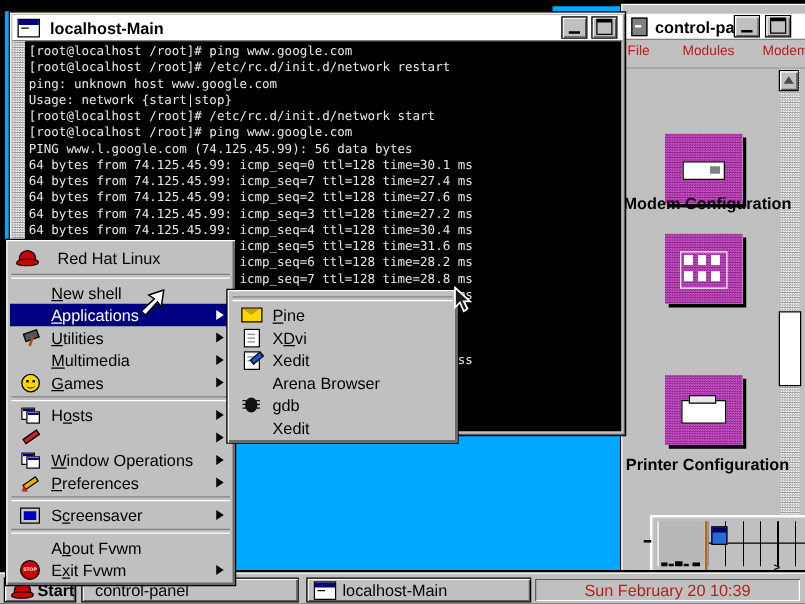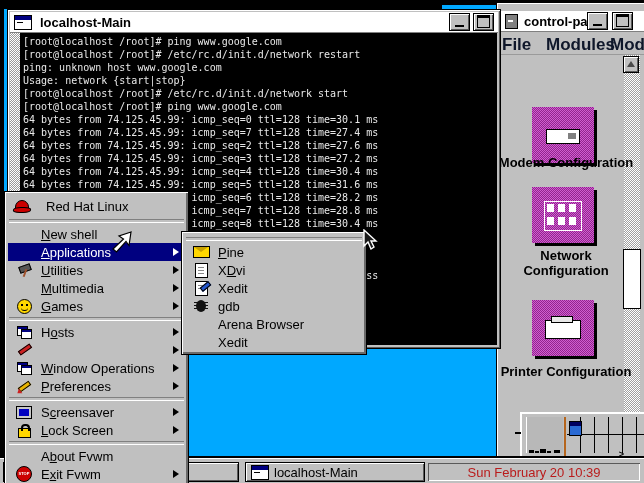--- a/index.html
+++ b/index.html
@@ -28,21 +28,21 @@
                background:repeating-conic-gradient(#ffffff 0% 25%, #9a9a9a 0% 50%) 0 0/2px 2px;}
   .icon-term{display:inline-block;width:16px;height:13px;background:#fff;border:1px solid #000;position:relative;}
   .icon-term::before{content:"";position:absolute;left:0;top:0;right:0;height:4px;background:#000080;}
   .icon-term::after{content:"";position:absolute;left:2px;top:6px;width:6px;height:1px;background:#000;}
   
   .cpanel{left:497px;top:3px;width:160px;height:455px;z-index:1;}
   .cpanel .titlebar{left:3px;top:8px;right:3px;height:20px;}
   .cp-sysicon{width:11px;height:13px;background:#808080;border:1px solid #000;margin:0 6px 0 5px;position:relative;}
   .cp-sysicon::before{content:"";position:absolute;left:2px;top:5px;width:5px;height:2px;background:#fff;}
   .cp-menubar{position:absolute;left:3px;top:29px;right:3px;height:22px;border-bottom:1px solid #9a9a9a;}
-  .cp-menuitem{position:absolute;top:3px;font-weight:bold;font-size:17px;color:#0f172a;}
+  .cp-menuitem{position:absolute;top:3px;font-weight:normal;font-size:11px;color:#b91c1c;}
   .cp-body{position:absolute;left:3px;top:52px;right:0;bottom:3px;}
   .cp-icon{position:absolute;left:32px;width:62px;height:56px;
            background:repeating-conic-gradient(#cf5fcf 0% 25%, #93248f 0% 50%) 0 0/2px 2px;
            box-shadow:3px 3px 0 #000;}
   .cp-icon .inner{position:absolute;background:#fff;border:1px solid #000;}
   .cp-icon.modem .inner{left:14px;top:22px;width:32px;height:13px;}
   .cp-icon.modem .inner::before{content:"";position:absolute;right:3px;top:3px;width:8px;height:6px;background:#808080;}
   .cp-icon.network .inner{left:12px;top:14px;width:36px;height:28px;background:transparent;border:1px solid #fff;}
   .cp-icon.network .inner::before,.cp-icon.network .inner::after{content:"";position:absolute;left:2px;width:30px;height:8px;
       background:repeating-linear-gradient(90deg,#fff 0 7px,transparent 7px 11px);}
@@ -166,21 +166,20 @@
         <span class="cp-scroll-up"></span>
         <span class="cp-thumb"></span>
       </div>
     <div class="cp-icon modem" style="top: 52px;">
           <span class="inner"></span>
         </div>
         <div class="cp-label" style="top: 100px;">Modem Configuration</div>
         <div class="cp-icon network" style="top: 132px;">
           <span class="inner"></span>
         </div>
-        <div class="cp-label wrap" style="top: 193px;">Network Configuration</div>
         <div class="cp-icon printer" style="top: 245px;">
           <span class="inner"></span>
         </div>
         <div class="cp-label" style="top: 309px;">Printer Configuration</div>
       </div>
   </div>
 
   <div class="win term">
     <div class="titlebar">
       <span class="icon-term" style="margin:0 8px 0 4px;"></span>
@@ -189,20 +188,21 @@
       <span class="wbtn max" style="right:5px;top:2px;left:auto;"></span>
     </div>
     <div class="term-scroll"></div>
     <div class="term-screen" id="term-screen">
         <div class="term-line">[root@localhost /root]# ping www.google.com</div>
         <div class="term-line">[root@localhost /root]# /etc/rc.d/init.d/network restart</div>
         <div class="term-line">ping: unknown host www.google.com</div>
         <div class="term-line">Usage: network {start|stop}</div>
         <div class="term-line">[root@localhost /root]# /etc/rc.d/init.d/network start</div>
         <div class="term-line">[root@localhost /root]# ping www.google.com</div>
+        <div class="term-line">PING www.l.google.com (74.125.45.99): 56 data bytes</div>
         <div class="term-line">64 bytes from 74.125.45.99: icmp_seq=0 ttl=128 time=30.1 ms</div>
         <div class="term-line">64 bytes from 74.125.45.99: icmp_seq=7 ttl=128 time=27.4 ms</div>
         <div class="term-line">64 bytes from 74.125.45.99: icmp_seq=2 ttl=128 time=27.6 ms</div>
         <div class="term-line">64 bytes from 74.125.45.99: icmp_seq=3 ttl=128 time=27.2 ms</div>
         <div class="term-line">64 bytes from 74.125.45.99: icmp_seq=4 ttl=128 time=30.4 ms</div>
         <div class="term-line">64 bytes from 74.125.45.99: icmp_seq=5 ttl=128 time=31.6 ms</div>
         <div class="term-line">64 bytes from 74.125.45.99: icmp_seq=6 ttl=128 time=28.2 ms</div>
         <div class="term-line">64 bytes from 74.125.45.99: icmp_seq=7 ttl=128 time=28.8 ms</div>
         <div class="term-line">64 bytes from 74.125.45.99: icmp_seq=8 ttl=128 time=30.4 ms</div>
         <div class="term-line"></div>
@@ -301,27 +301,20 @@
           <span class="arrow"></span>
         </div>
         <div class="menu-sep"></div>
         <div class="menu-row">
           <span class="mi">
             <span class="ic ic-monitor"></span>
           </span>
           <span class="lbl">S<span class="hk">c</span>reensaver</span>
           <span class="arrow"></span>
         </div>
-        <div class="menu-row">
-          <span class="mi">
-            <span class="ic ic-lock"></span>
-          </span>
-          <span class="lbl"><span class="hk">L</span>ock Screen</span>
-          <span class="arrow"></span>
-        </div>
         <div class="menu-sep"></div>
         <div class="menu-row">
           <span class="mi">
             <span class="ic ic-about"></span>
           </span>
           <span class="lbl">A<span class="hk">b</span>out Fvwm</span>
         </div>
         <div class="menu-row">
           <span class="mi">
             <span class="ic ic-stop">STOP</span>
@@ -347,28 +340,28 @@
           </span>
           <span class="lbl">X<span class="hk">D</span>vi</span>
         </div>
         <div class="menu-row">
           <span class="mi">
             <span class="ic ic-docpencil"></span>
           </span>
           <span class="lbl">Xedit</span>
         </div>
         <div class="menu-row">
-          <span class="mi">
-            <span class="ic ic-bug"></span>
-          </span>
-          <span class="lbl">gdb</span>
-        </div>
-        <div class="menu-row">
           <span class="mi"></span>
           <span class="lbl">Arena Browser</span>
+        </div>
+        <div class="menu-row">
+          <span class="mi">
+            <span class="ic ic-bug"></span>
+          </span>
+          <span class="lbl">gdb</span>
         </div>
         <div class="menu-row">
           <span class="mi"></span>
           <span class="lbl">Xedit</span>
         </div>
       </div>
   </div>
 
   <div class="taskbar">
     <div class="tbtn" style="left:4px;width:56px;font-weight:bold;">

